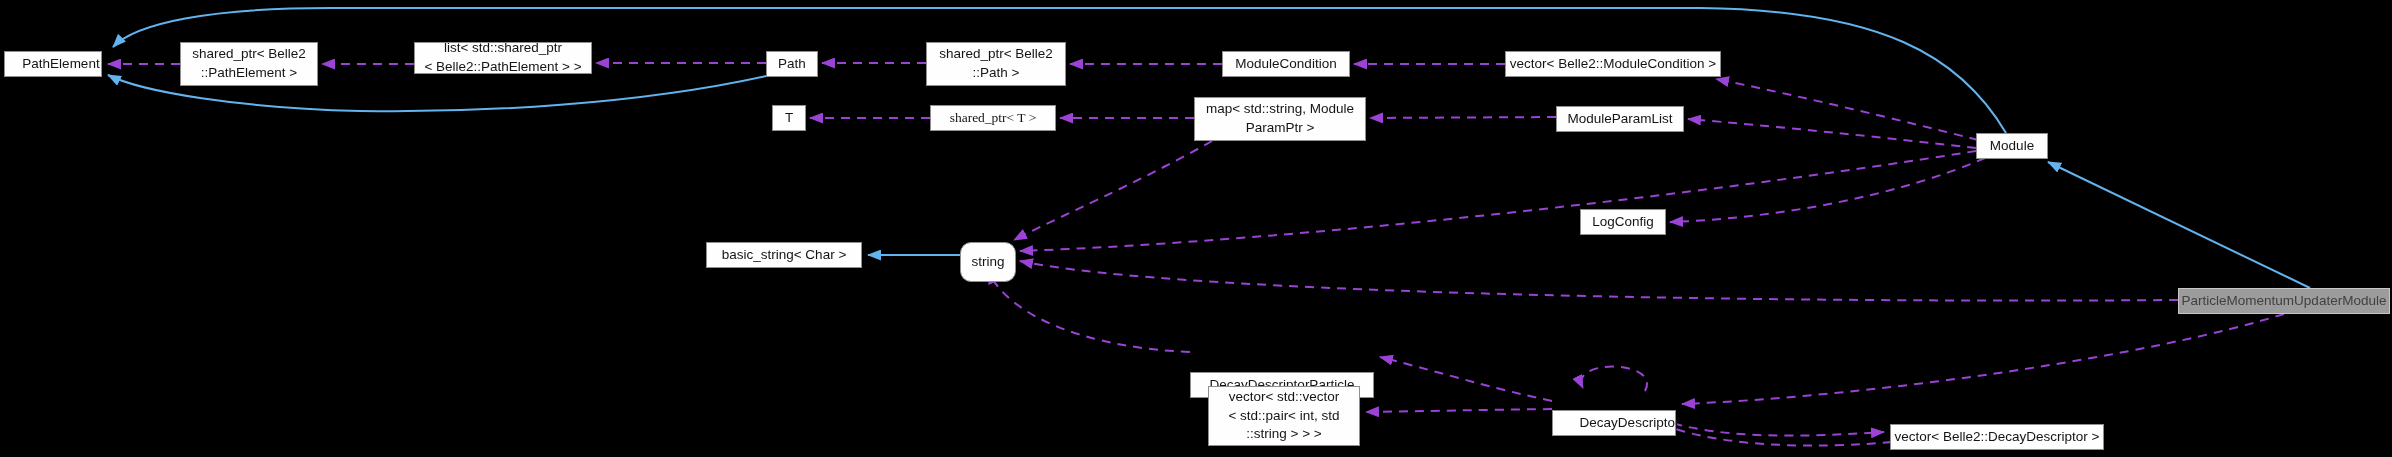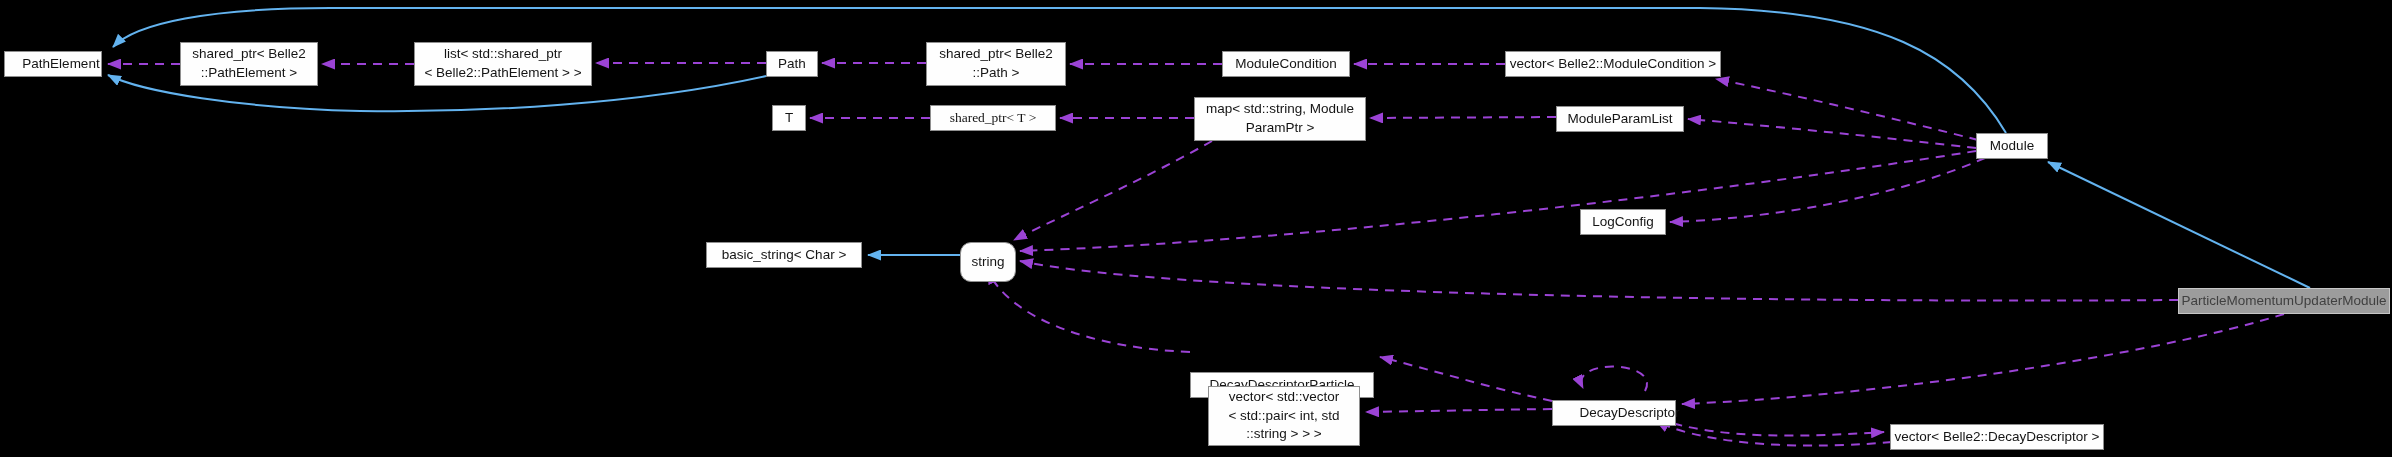--- a/index.html
+++ b/index.html
@@ -75,21 +75,21 @@
     <path class="edge usage" d="M1645,391 C1662,360 1568,358 1583,388" marker-end="url(#ah-usage)"></path>
     <path class="edge usage" d="M1658,419 C1722,440 1802,437 1884,432" marker-end="url(#ah-usage)"></path>
     <path class="edge usage" d="M1892,442 C1780,452 1692,440 1656,421" marker-end="url(#ah-usage)"></path>
   </svg>
 
   <div class="node" style="left:4px;top:51px;width:98px;height:26px;padding-left:16px;">PathElement</div>
 
   <div class="node" style="left:180px;top:42px;width:138px;height:44px;">shared_ptr&lt; Belle2
 ::PathElement &gt;</div>
 
-  <div class="node" style="left:414px;top:42px;width:178px;height:44px;">list&lt; std::shared_ptr
+  <div class="node" style="left:414px;top:42px;width:178px;height:32px;">list&lt; std::shared_ptr
 &lt; Belle2::PathElement &gt; &gt;</div>
 
   <div class="node" style="left:766px;top:51px;width:52px;height:26px;">Path</div>
 
   <div class="node" style="left:926px;top:42px;width:140px;height:44px;">shared_ptr&lt; Belle2
 ::Path &gt;</div>
 
   <div class="node" style="left:1222px;top:51px;width:128px;height:26px;">ModuleCondition</div>
 
   <div class="node" style="left:1505px;top:51px;width:216px;height:26px;">vector&lt; Belle2::ModuleCondition &gt;</div>
@@ -112,17 +112,17 @@
   <div class="node" style="left:960px;top:242px;width:56px;height:40px;border-radius:11px;">string</div>
 
   <div class="node selected" style="left:2178px;top:288px;width:212px;height:26px;">ParticleMomentumUpdaterModule</div>
 
   <div class="node" style="left:1190px;top:340px;width:184px;height:26px;margin-top:32px;">DecayDescriptorParticle</div>
 
   <div class="node" style="left:1208px;top:386px;width:152px;height:60px;">vector&lt; std::vector
 &lt; std::pair&lt; int, std
 ::string &gt; &gt; &gt;</div>
 
-  <div class="node" style="left:1552px;top:400px;width:124px;height:26px;padding-left:31px;">DecayDescriptor</div>
+  <div class="node" style="left:1552px;top:410px;width:124px;height:26px;padding-left:31px;">DecayDescriptor</div>
 
   <div class="node" style="left:1890px;top:424px;width:214px;height:26px;">vector&lt; Belle2::DecayDescriptor &gt;</div>
 
 </div>
 
 </body></html>

